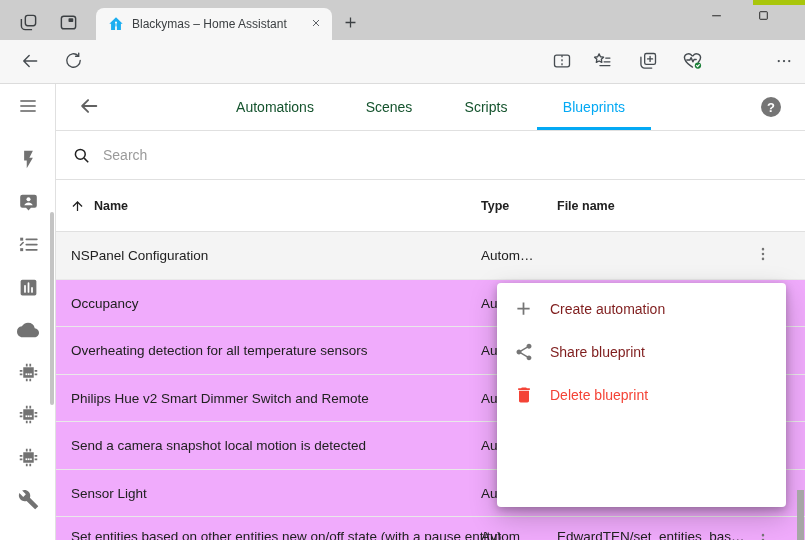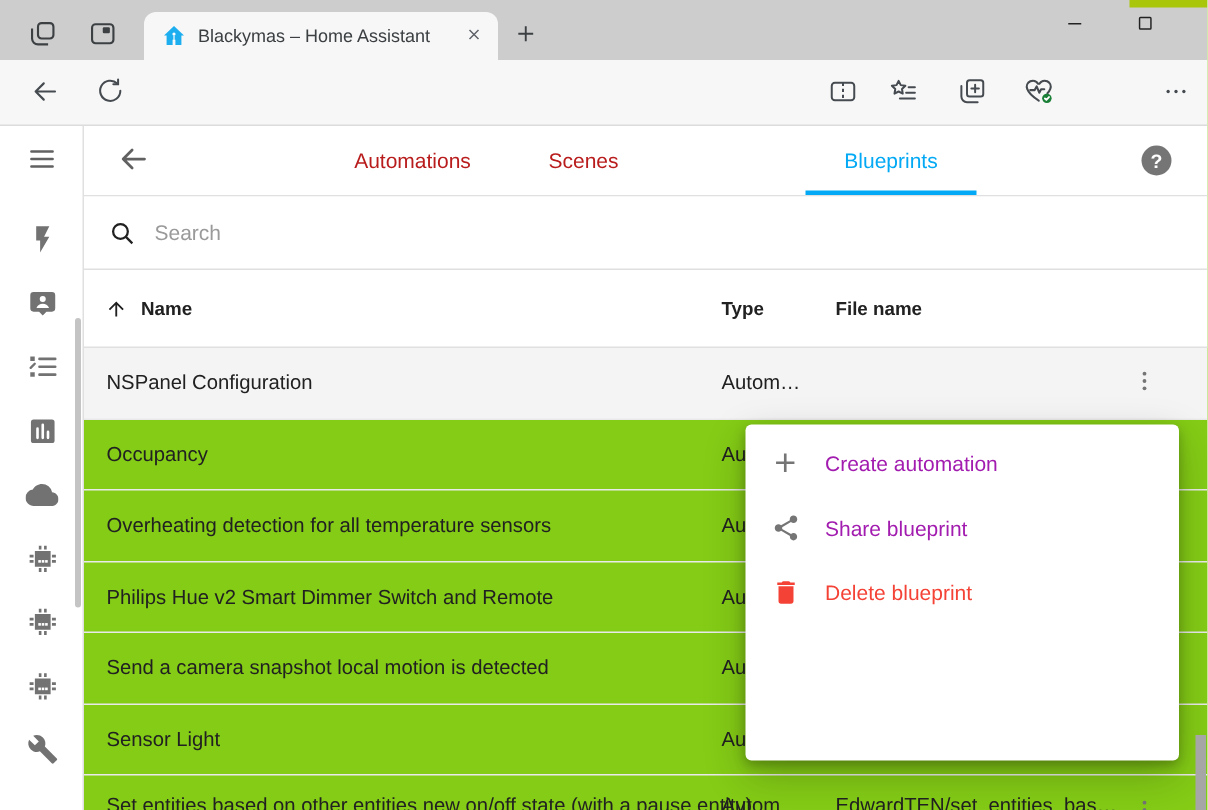--- a/index.html
+++ b/index.html
@@ -52,21 +52,21 @@
   .sb-stack .sb-btn{color:#727272;}
   .hamburger{position:absolute;left:0;top:11px;}
   .sb-scroll{position:absolute;left:50px;top:128px;width:4px;height:193px;background:#c4c4c4;border-radius:2px;}
 
   
   .ha-header{position:absolute;left:56px;top:84px;width:749px;height:47px;background:#fff;
              border-bottom:1px solid #e0e0e0;box-sizing:border-box;}
   .ha-back{position:absolute;left:21px;top:11px;width:24px;height:24px;border:none;background:transparent;
            color:#616161;display:flex;align-items:center;justify-content:center;padding:0;cursor:pointer;}
   .ha-tab{position:absolute;top:0;height:46px;line-height:46px;transform:translateX(-50%);
-          font-size:14px;font-weight:500;color:#b91c1c;background:transparent;border:none;padding:0 4px;cursor:pointer;}
+          font-size:14px;font-weight:500;color:#14532d;background:transparent;border:none;padding:0 4px;cursor:pointer;}
   .ha-tab.active{color:#03a9f4;}
   .ha-underline{position:absolute;left:481px;bottom:0;width:114px;height:3px;background:#03a9f4;}
   .ha-help{position:absolute;left:705px;top:13px;width:20px;height:20px;border:none;border-radius:50%;
            background:#757575;color:#fff;cursor:pointer;padding:0;}
   .ha-help::after{content:"?";font-size:13px;font-weight:bold;font-family:"Liberation Sans",sans-serif;}
 
   
   .ha-search{position:absolute;left:56px;top:131px;width:749px;height:49px;background:#fff;
              border-bottom:1px solid #e0e0e0;box-sizing:border-box;display:flex;align-items:center;justify-content:center;}
   .ha-search .s-icon{margin-left:16px;color:#212121;display:flex;}
@@ -76,38 +76,38 @@
 
   
   .ha-thead{position:absolute;left:56px;top:180px;width:749px;height:52px;background:#fff;
             border-bottom:1px solid #e0e0e0;box-sizing:border-box;font-size:12.5px;font-weight:700;color:#212121;}
   .th{position:absolute;top:50%;transform:translateY(-50%);white-space:nowrap;}
   .th-name{left:38px;}
   .th-sort{position:absolute;left:14px;top:50%;transform:translateY(-50%);color:#212121;display:flex;}
   .th-type{left:425px;}
   .th-file{left:501px;}
 
-  .ha-rows{position:absolute;left:56px;top:232px;width:749px;height:308px;overflow:hidden;background:#84cc16;}
+  .ha-rows{position:absolute;left:56px;top:232px;width:749px;height:308px;overflow:hidden;background:#f0abfc;}
   .row{position:relative;height:47.5px;border-bottom:1px solid #e9e9e9;box-sizing:border-box;cursor:pointer;}
   .row.hl{background:#f4f4f4;}
   .cell{position:absolute;top:50%;transform:translateY(-50%);font-size:13.5px;color:#212121;white-space:nowrap;}
   .c-name{left:15px;}
   .c-type{left:425px;}
   .c-file{left:501px;}
   .row:last-child .cell{top:12px;transform:none;}
   .kebab{position:absolute;left:695px;top:50%;transform:translateY(-50%);width:24px;height:24px;border:none;
          background:transparent;color:#757575;display:flex;align-items:center;justify-content:center;
          padding:0;cursor:pointer;}
   .row:last-child .kebab{top:12px;transform:none;}
 
   
   .menu{position:absolute;left:497px;top:283px;width:289px;height:224px;background:#fff;border-radius:4px;
         box-shadow:0 3px 8px rgba(0,0,0,.25),0 10px 28px rgba(0,0,0,.22);padding:4px 0;box-sizing:border-box;z-index:10;}
   .menu-item{height:43.2px;display:flex;align-items:center;padding:0 16px;gap:16px;font-size:14px;
-             color:#a21caf;cursor:pointer;}
+             color:#7f1d1d;cursor:pointer;}
   .menu-item .mi-icon{color:#757575;display:flex;width:21px;justify-content:center;}
   .menu-item.hover{background:#ececec;}
   .menu-item.danger{color:#f44336;}
   .menu-item.danger .mi-icon{color:#f44336;}
   .mi-label{white-space:nowrap;}
 
   .page-scroll{position:absolute;left:797px;top:490px;width:7px;height:50px;background:#a6a6a6;z-index:11;}
 </style>
 </head>
 <body>
@@ -376,20 +376,21 @@
   <div class="ha-header">
     <button class="ha-back">
       <span>
         <svg width="22" height="22" viewBox="0 0 24 24" fill="none" stroke="currentColor" stroke-width="2" stroke-linecap="round" stroke-linejoin="round">
           <path d="M20 12H4.5M11 5.5 4.5 12l6.5 6.5"></path>
         </svg>
       </span>
     </button>
     <button class="ha-tab" style="left:219px">Automations</button>
     <button class="ha-tab" style="left:333px">Scenes</button>
+    <button class="ha-tab" style="left:430px">Scripts</button>
     <button class="ha-tab active" style="left:538px">Blueprints</button>
     <div class="ha-underline"></div>
     <button class="ha-help"></button>
   </div>
 
   <div class="ha-search">
     <span class="s-icon">
       <svg width="19" height="19" viewBox="0 0 24 24" fill="none" stroke="currentColor" stroke-width="1.9">
         <circle cx="10.5" cy="10.5" r="6.2"></circle>
           <path d="m15.3 15.3 5.2 5.2"></path>

